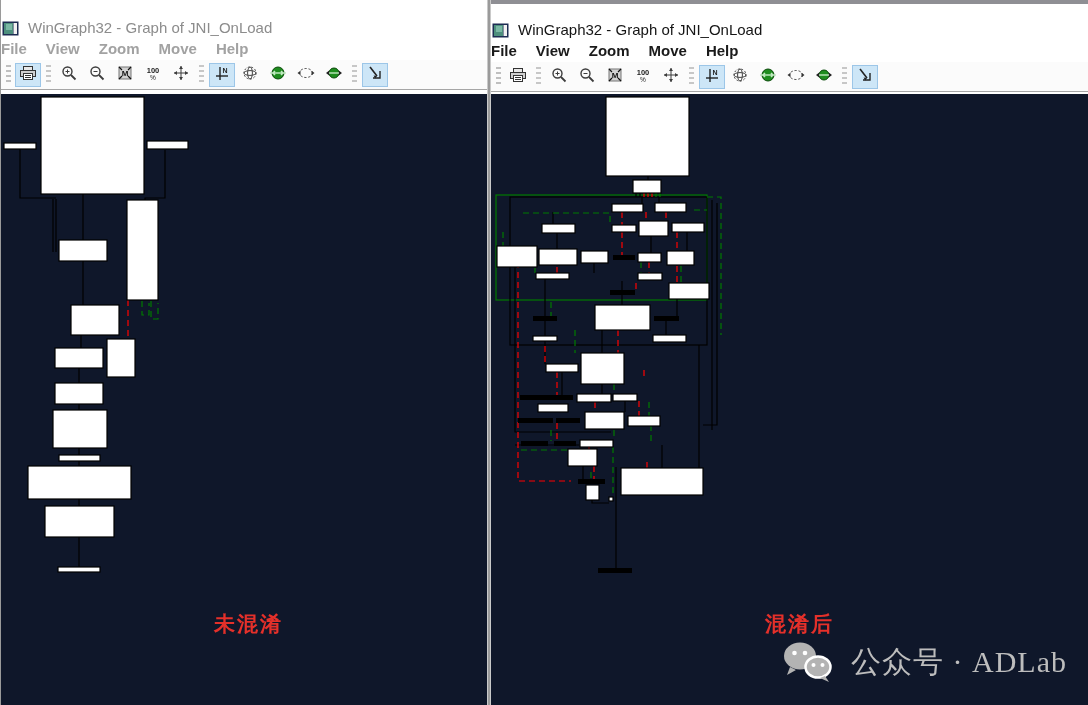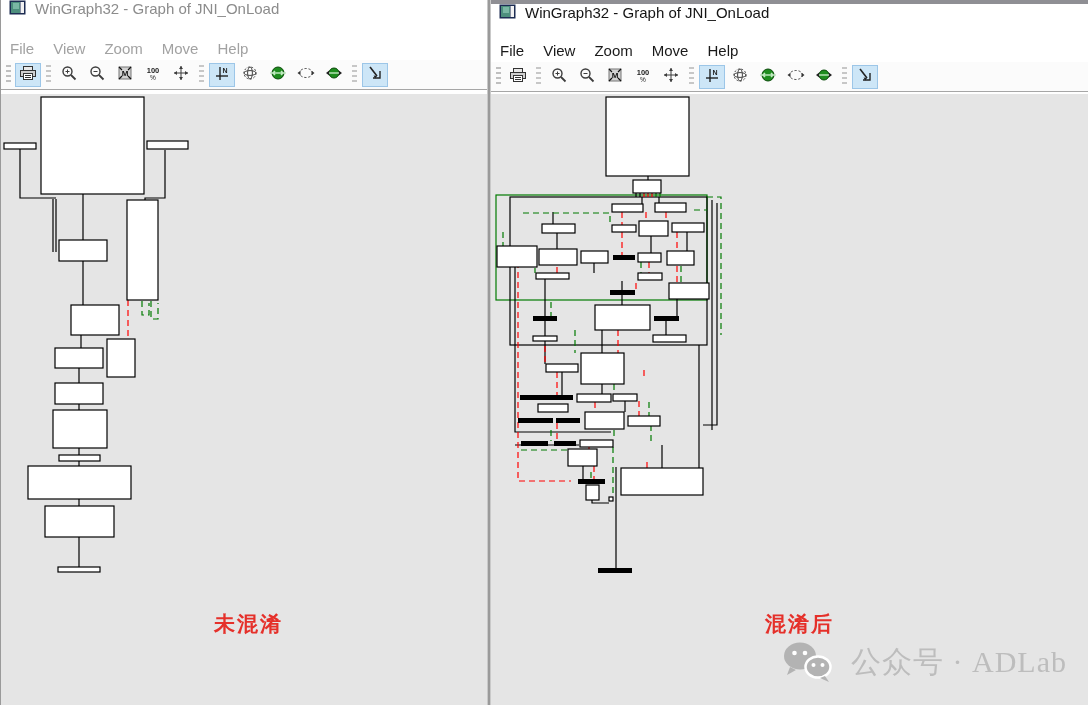--- a/index.html
+++ b/index.html
@@ -6,40 +6,40 @@
   .page{position:relative;width:1088px;height:705px;background:#fff;overflow:hidden;
         font-family:"Liberation Sans",sans-serif;}
   
   .win{position:absolute;top:0;height:705px;background:#fff;}
   .win-left{left:0;width:487px;border-left:1px solid #9a9a9a;}
   .win-right{left:491px;width:597px;}
   .top-sliver-left{position:absolute;left:0;top:0;width:487px;height:2px;background:#555;}
   .tick-a{position:absolute;left:225px;top:0;width:38px;height:5px;background:#111;}
   .tick-b{position:absolute;left:330px;top:0;width:60px;height:4px;background:#222;}
   .top-sliver-right{position:absolute;left:0;top:0;width:597px;height:4px;background:#8f8f94;}
-  .titlebar{position:relative;height:36px;display:flex;align-items:flex-start;padding-left:8px;background:#fff;}
+  .titlebar{position:relative;height:36px;display:flex;align-items:flex-end;padding-left:1px;background:#fff;}
   .win-right .titlebar{margin-top:4px;height:34px;}
   .app-icon{width:17px;height:15px;margin-right:9px;flex:0 0 auto;}
   .title{font-size:15px;}
   .win-left .title{color:#8c8c8c;}
   .win-right .title{color:#151515;}
-  .menubar{height:24px;display:flex;align-items:center;padding-left:9px;}
+  .menubar{height:24px;display:flex;align-items:center;font-weight:bold;}
   .menu-item{font-size:15px;margin-right:19px;cursor:default;}
   .win-left .menu-item{color:#a2a2a2;}
   .win-right .menu-item{color:#1a1a1a;}
   .toolbar{height:29px;display:flex;align-items:center;border-bottom:1px solid #a6a6a6;
            background:#fbfbfb;padding-left:2px;}
   .grip{width:5px;height:20px;margin:0 3px;
         background:repeating-linear-gradient(to bottom,#bfbfbf 0 2px,transparent 2px 5px);}
   .tb-sep{width:5px;height:20px;margin:0 4px;
         background:repeating-linear-gradient(to bottom,#c7c7c7 0 2px,transparent 2px 5px);}
   .tb-btn{width:26px;height:24px;display:flex;align-items:center;justify-content:center;
           border:1px solid transparent;margin:0 1px;box-sizing:border-box;cursor:pointer;}
   .tb-btn.hl{background:#cde6f7;border-color:#9cc6e8;}
-  .content{position:absolute;left:0;top:94px;width:100%;height:611px;background:#e5e5e5;overflow:hidden;text-align:right;}
+  .content{position:absolute;left:0;top:94px;width:100%;height:611px;background:#0f172a;overflow:hidden;text-align:right;}
   .content svg{display:block;}
   .graph-label{position:absolute;top:516px;font-family:"Liberation Serif",serif;
                font-weight:bold;font-size:21px;color:#e5302a;letter-spacing:2px;}
   .label-left{left:213px;}
   .label-right{left:274px;}
   .divider{position:absolute;left:487px;top:0;width:4px;height:705px;background:#9a9a9a;
            border-left:1px solid #c9c9c9;border-right:1px solid #c9c9c9;box-sizing:border-box;}
   
   .watermark{position:absolute;left:781px;top:640px;display:flex;align-items:center;color:#bdbdbd;}
   .watermark .wm-text{font-size:30px;margin-left:16px;letter-spacing:1px;

